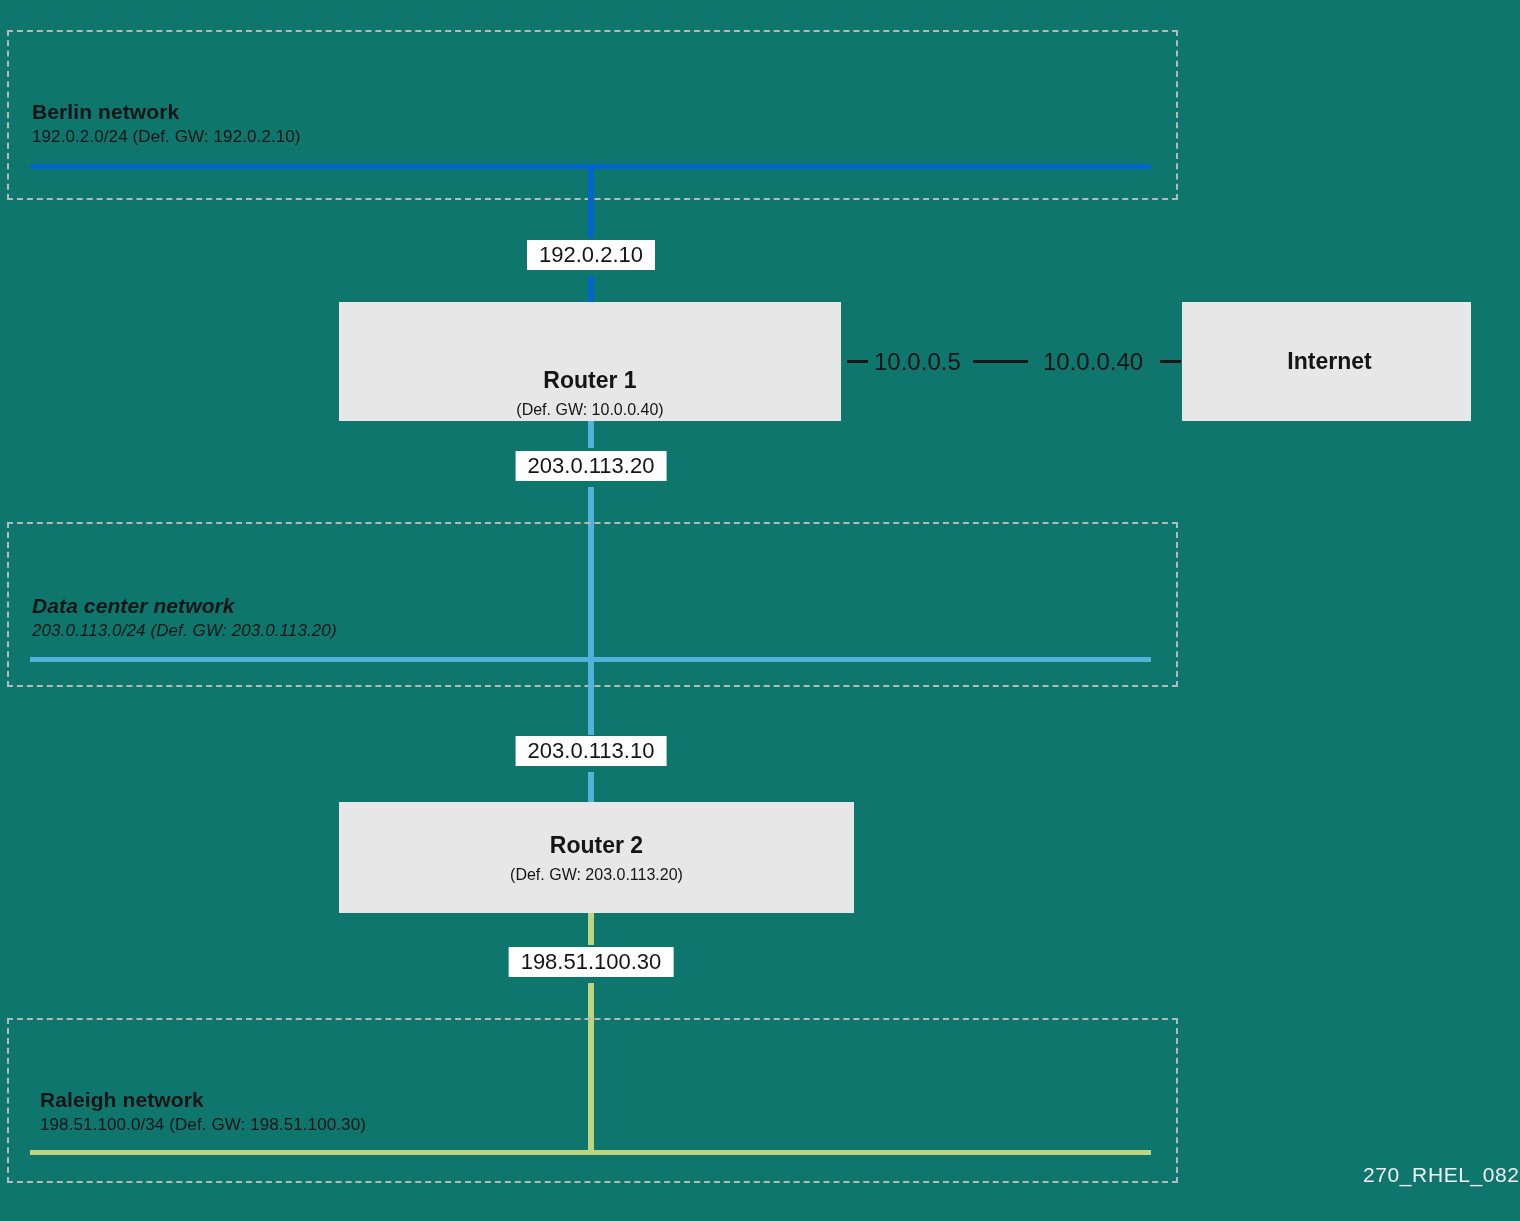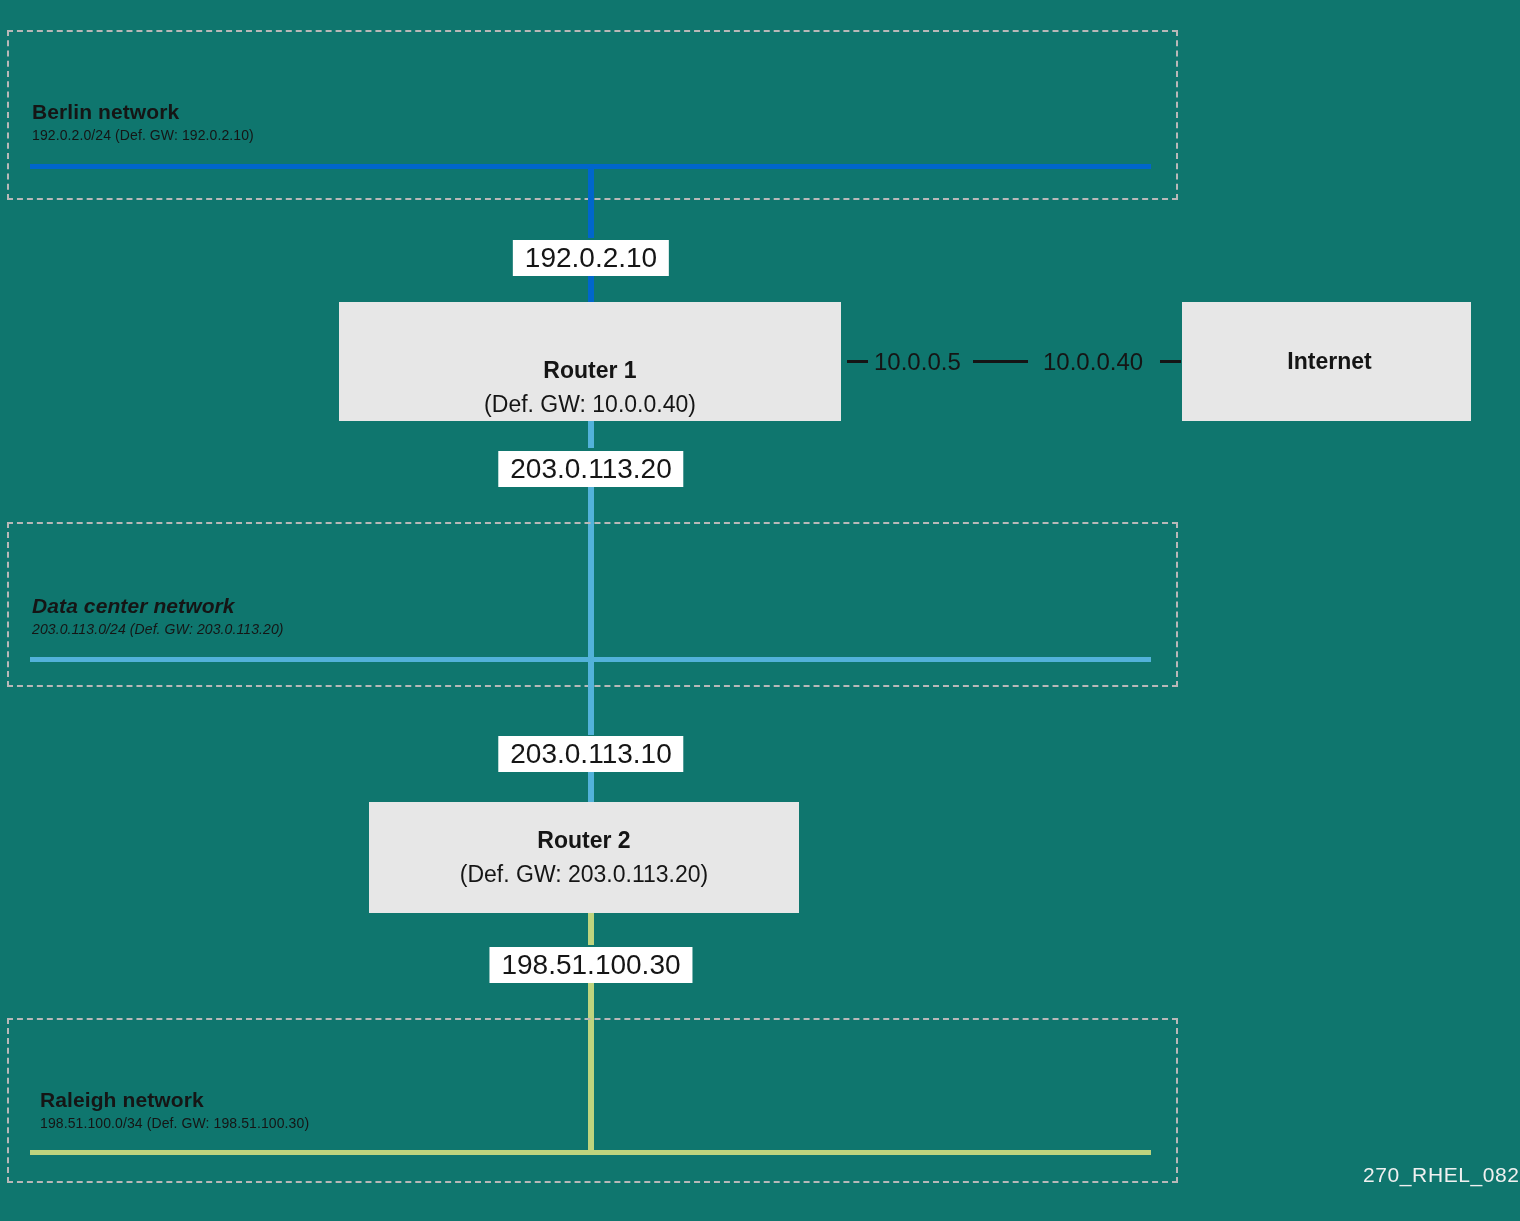--- a/index.html
+++ b/index.html
@@ -33,21 +33,21 @@
     line-height: 1.32;
     white-space: nowrap;
   }
   .zone-title {
     font-size: 21px;
     font-weight: 700;
     color: #151515;
     letter-spacing: .1px;
   }
   .zone-sub {
-    font-size: 14px;
+    font-size: 17px;
     font-weight: 400;
     color: #151515;
     letter-spacing: .1px;
   }
 
   
   .bus {
     position: absolute;
     height: 5px;
     border-radius: 0;
@@ -69,30 +69,30 @@
     align-items: center;
     justify-content: center;
   }
   .device-name {
     font-size: 23px;
     font-weight: 700;
     color: #151515;
     line-height: 1.45;
   }
   .device-sub {
-    font-size: 23px;
+    font-size: 16px;
     font-weight: 400;
     color: #151515;
     line-height: 1.45;
   }
 
   
   .ip-label {
     position: absolute;
-    font-size: 28px;
+    font-size: 22px;
     color: #151515;
     background: #ffffff;
     padding: 2px 12px;
     white-space: nowrap;
     transform: translateX(-50%);
     text-align: right;
   }
 
   
   .link-dash {
@@ -160,21 +160,21 @@
     <div class="zone-title">Data center network</div>
     <div class="zone-sub">203.0.113.0/24  (Def. GW: 203.0.113.20)</div>
   </div>
 
   <div class="bus" style="left:30px; top:657px; width:1121px; background:#52b2da;"></div>
 
   <div class="trunk" style="left:588px; top:657px; height:78px; background:#52b2da;"></div>
   <div class="ip-label" style="left:591px; top:736px;">203.0.113.10</div>
   <div class="trunk" style="left:588px; top:772px; height:32px; background:#52b2da;"></div>
 
-  <div class="device" style="left:339px; top:802px; width:430px; height:111px;margin-left:30px;">
+  <div class="device" style="left:339px; top:802px; width:515px; height:111px;">
     <div class="device-name">Router 2</div>
     <div class="device-sub">(Def. GW: 203.0.113.20)</div>
   </div>
 
   <div class="trunk" style="left:588px; top:913px; height:32px; background:#bed47e;"></div>
   <div class="ip-label" style="left:591px; top:947px;">198.51.100.30</div>
   <div class="trunk" style="left:588px; top:983px; height:170px; background:#bed47e;"></div>
 
   <div class="zone" style="left:7px; top:1018px; width:1171px; height:165px;"></div>
 

